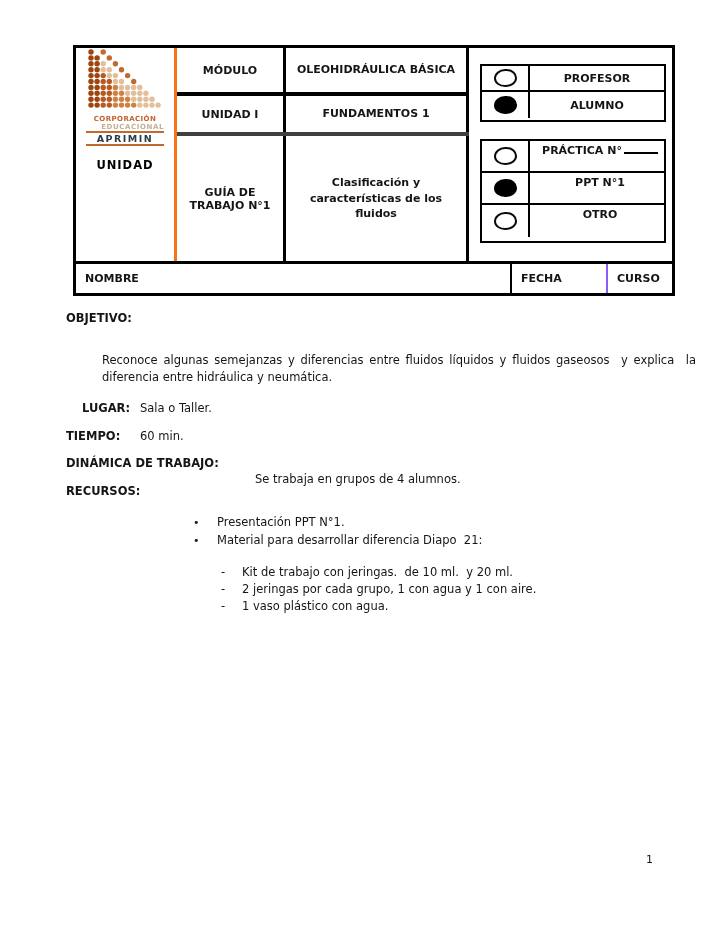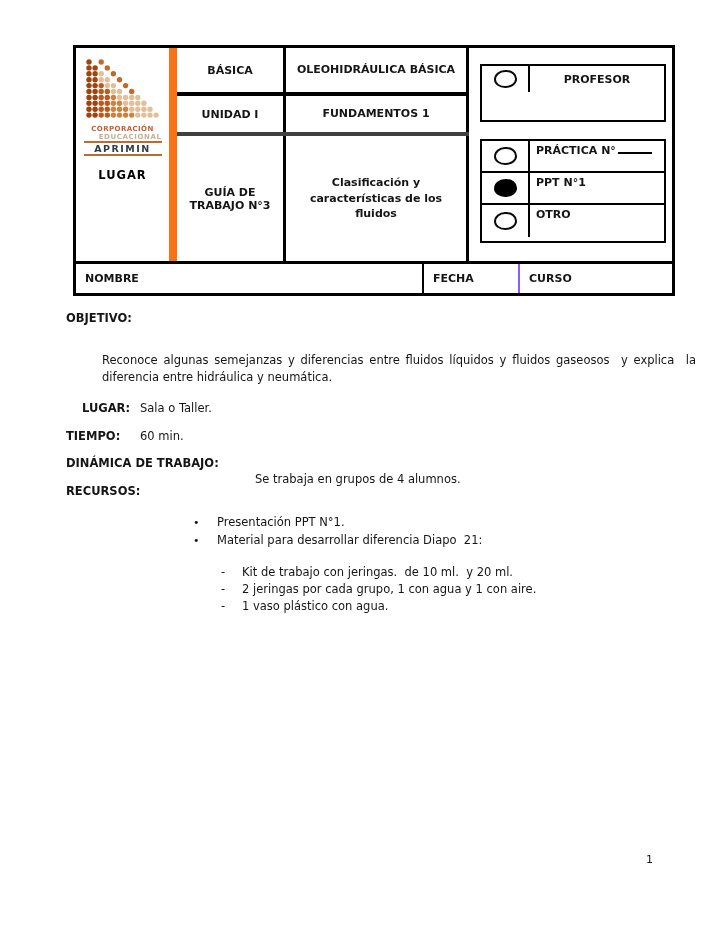--- a/index.html
+++ b/index.html
@@ -5,21 +5,21 @@
   * { margin:0; padding:0; box-sizing:border-box; }
   html,body { background:#ffffff; }
   .page {
     position:relative; width:720px; height:932px; background:#fff;
     font-family:"DejaVu Sans","Liberation Sans",sans-serif;
     color:var(--ink); overflow:hidden;
   }
   
   .hdr { position:absolute; left:73px; top:45px; width:602px; height:251px; border:3px solid #000; }
   .cell { position:absolute; }
-  .logo-cell { left:0; top:0; width:101px; height:213px; border-right:8px solid #f97316; text-align:center; padding-top:10px; }
+  .logo-cell { left:0; top:0; width:101px; height:213px; border-right:3px solid #f97316; text-align:center; }
   .org-block { width:78px; margin:1px auto 0; }
   .org-l1 { font-size:7px; font-weight:bold; color:var(--org_line1); letter-spacing:0.4px; }
   .org-l2 { font-size:7px; font-weight:bold; color:var(--org_line2); letter-spacing:0.6px;text-align:right; }
   .org-l3 { font-size:9.5px; font-weight:bold; color:var(--org_line3); letter-spacing:1.5px;
             border-top:2px solid var(--logo_edge); border-bottom:2px solid var(--logo_edge); }
   .adotec { margin-top:12px; font-size:11.5px; font-weight:bold; letter-spacing:1px; color:#000; }
   .mid { position:absolute; left:101px; top:0; width:292px; height:213px; }
   .mrow { position:absolute; left:0; width:292px; display:flex; }
   .mrow1 { top:0; height:48px; border-bottom:4px solid #000; }
   .mrow2 { top:48px; height:40px; border-bottom:4px solid #404040; }
@@ -30,28 +30,28 @@
               font-weight:bold; font-size:11px; text-align:center; padding:2px 8px; line-height:1.45; }
   .right-area { position:absolute; left:396px; top:0; width:200px; height:213px; }
   .subtable { position:absolute; left:8px; width:186px; border:2px solid #000; }
   .subA { top:16px; height:58px; }
   .subB { top:91px; height:104px; }
   .srow { display:flex; border-bottom:2px solid #000; }
   .srow:last-child { border-bottom:none; }
   .srowA { height:26px; } .srowB { height:32px; }
   .circle-cell { width:48px; border-right:2px solid #000; display:flex; align-items:center; justify-content:center; }
   .slabel { flex:1; font-weight:bold; font-size:11px; display:flex; align-items:center; justify-content:center; }
-  .slabelB { align-items:flex-start; justify-content:flex-start; padding:3px 0 0 6px; }
+  .slabelB { align-items:flex-start; justify-content:center; padding:3px 0 0 6px; }
   .circle { width:23px; height:18px; border:2px solid #0a0a0a; background:#fff;
             border-radius:50% 48% 52% 50% / 55% 50% 50% 48%; }
   .circle[data-checked="true"] { background:#000; border-color:#000; }
   .blank-line { display:inline-block; width:34px; border-bottom:2px solid #000; height:10px; margin-left:2px; }
   .nombre-row { position:absolute; left:0; top:213px; width:596px; height:32px; border-top:3px solid #000; display:flex; }
   .nr-cell { display:flex; align-items:center; font-weight:bold; font-size:11px; padding-left:9px; }
-  .nr-nombre { width:348px; border-right:2px solid #000; }
+  .nr-nombre { width:436px; border-right:2px solid #000; }
   .nr-fecha  { width:96px;  border-right:2px solid #8b5cf6; }
   .nr-curso  { flex:1; }
   
   .b-abs { position:absolute; font-size:11.5px; line-height:17px; }
   .bold { font-weight:bold; }
   .pre { white-space:pre-wrap; }
   .objetivo-p { width:594px; text-align:justify; }
   .list-item { display:flex; }
   .bullet-glyph { width:24px; font-size:11px; }
   .dash-glyph { width:21px; }
@@ -134,46 +134,52 @@
           <circle cx="53.8" cy="57.1" r="2.7" fill="#e2bf9b"></circle>
           <circle cx="59.9" cy="57.1" r="2.7" fill="#e2bf9b"></circle>
           <circle cx="66" cy="57.1" r="2.7" fill="#e2bf9b"></circle>
           <circle cx="72.1" cy="57.1" r="2.7" fill="#e2bf9b"></circle>
         </svg>
       <div class="org-block">
         <div class="org-l1">CORPORACIÓN</div>
         <div class="org-l2">EDUCACIONAL</div>
         <div class="org-l3">APRIMIN</div>
       </div>
-      <div class="adotec">LUGAR</div>
+      <div class="adotec">UNIDAD</div>
     </div>
 
     <div class="mid">
       <div class="mrow mrow1">
-        <div class="lbl-cell">BÁSICA</div>
+        <div class="lbl-cell">MÓDULO</div>
         <div class="val-cell">OLEOHIDRÁULICA BÁSICA</div>
       </div>
       <div class="mrow mrow2">
         <div class="lbl-cell">UNIDAD I</div>
         <div class="val-cell">FUNDAMENTOS 1</div>
       </div>
       <div class="mrow mrow3">
-        <div class="lbl-cell">GUÍA DE TRABAJO N°3</div>
+        <div class="lbl-cell">GUÍA DE TRABAJO N°1</div>
         <div class="val-cell">Clasificación y características de los fluidos</div>
       </div>
     </div>
 
     <div class="right-area">
 
       <div class="subtable subA">
         <div class="srow srowA">
           <div class="circle-cell">
             <span class="circle" data-checked="false"></span>
           </div>
           <div class="slabel">PROFESOR</div>
+        </div>
+        <div class="srow srowA">
+          <div class="circle-cell">
+            <span class="circle" data-checked="true"></span>
+          </div>
+          <div class="slabel">ALUMNO</div>
         </div>
       </div>
 
       <div class="subtable subB">
         <div class="srow srowB">
           <div class="circle-cell">
             <span class="circle" data-checked="false"></span>
           </div>
           <div class="slabel slabelB">
             <span>PRÁCTICA N°</span>

